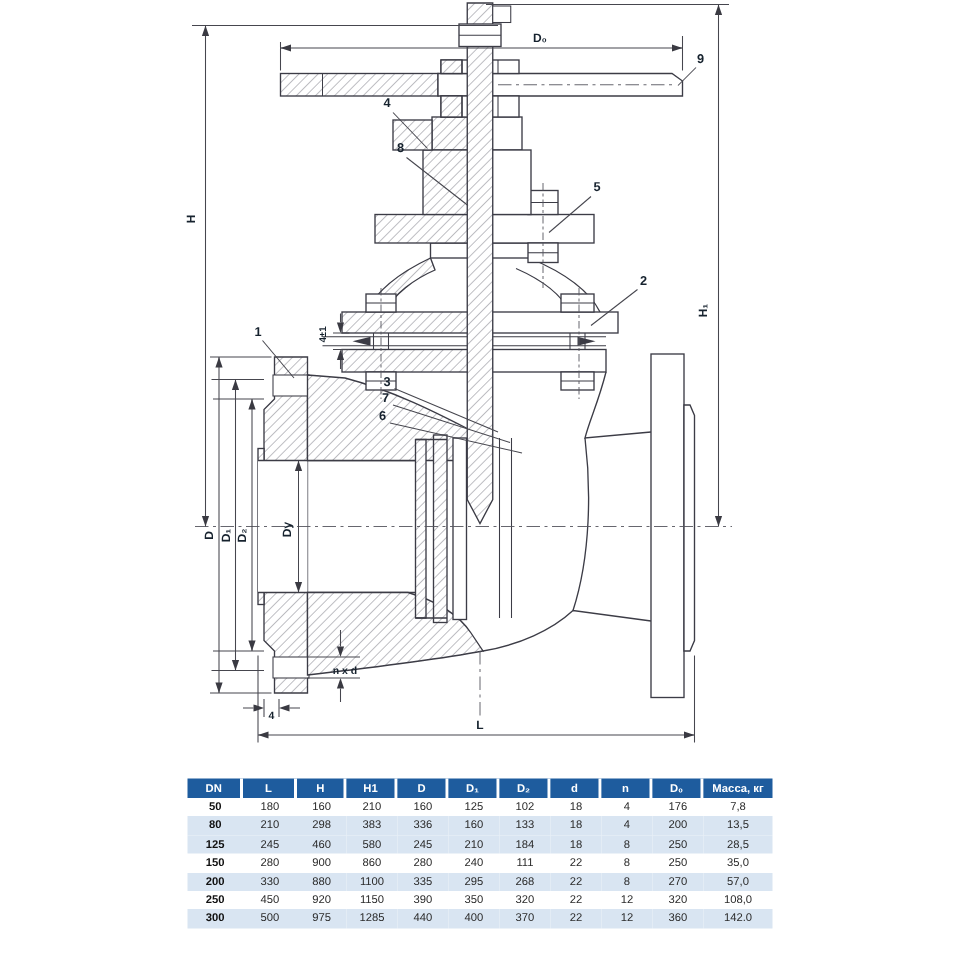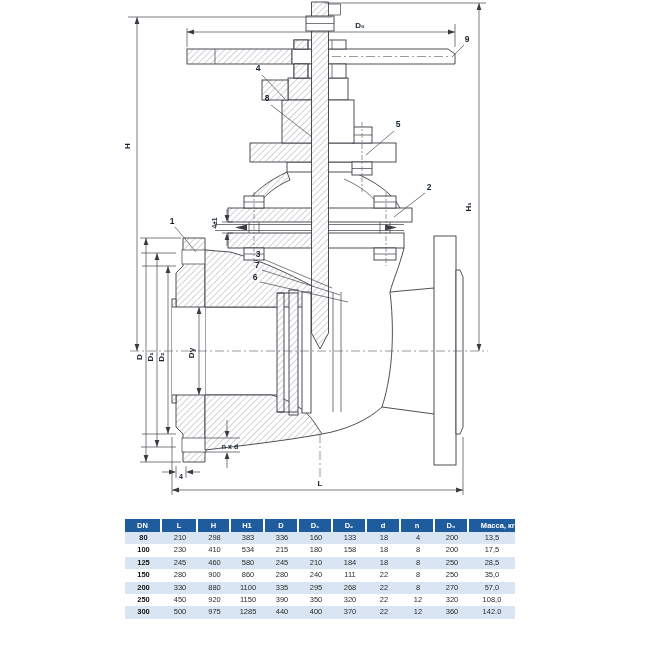--- a/index.html
+++ b/index.html
@@ -12,21 +12,21 @@
   .spec-table{
     position:absolute;left:125px;top:519px;width:390px;
     border-collapse:separate;border-spacing:0;table-layout:fixed;
     font-size:7.5px;color:#2b2b2b;
   }
   .spec-table th{
     background:var(--header-bg,#1e5c9e);color:#ffffff;font-weight:bold;
     height:13px;padding:0;text-align:center;border-right:2px solid #ffffff;
     font-size:7.5px;line-height:13px;margin-left:12px;
   }
-  .spec-table th:last-child{border-right:none;text-align:right;}
+  .spec-table th:last-child{border-right:none;}
   .spec-table td{
     height:12.4px;line-height:12.4px;padding:0;text-align:center;
     font-size:7.5px;
   }
   .spec-table tr.alt td{background:var(--row-alt,#d9e5f2);margin-left:16px;}
   .spec-table td.dn{font-weight:bold;color:#111;}
 </style>
 </head>
 <body style="--header-bg: #1e5c9e; --row-alt: #d9e5f2; --label: #16222e;">
 
@@ -221,46 +221,46 @@
       <th>D</th>
       <th>D₁</th>
       <th>D₂</th>
       <th>d</th>
       <th>n</th>
       <th>D₀</th>
       <th>Масса, кг</th>
     </tr>
   </thead>
   <tbody>
+      <tr>
+        <td class="dn">50</td>
+        <td>180</td>
+        <td>160</td>
+        <td>210</td>
+        <td>160</td>
+        <td>125</td>
+        <td>102</td>
+        <td>18</td>
+        <td>4</td>
+        <td>176</td>
+        <td>7,8</td>
+      </tr>
       <tr class="alt">
         <td class="dn">80</td>
         <td>210</td>
         <td>298</td>
         <td>383</td>
         <td>336</td>
         <td>160</td>
         <td>133</td>
         <td>18</td>
         <td>4</td>
         <td>200</td>
         <td>13,5</td>
       </tr>
-      <tr>
-        <td class="dn">100</td>
-        <td>230</td>
-        <td>410</td>
-        <td>534</td>
-        <td>215</td>
-        <td>180</td>
-        <td>158</td>
-        <td>18</td>
-        <td>8</td>
-        <td>200</td>
-        <td>17,5</td>
-      </tr>
       <tr class="alt">
         <td class="dn">125</td>
         <td>245</td>
         <td>460</td>
         <td>580</td>
         <td>245</td>
         <td>210</td>
         <td>184</td>
         <td>18</td>
         <td>8</td>

